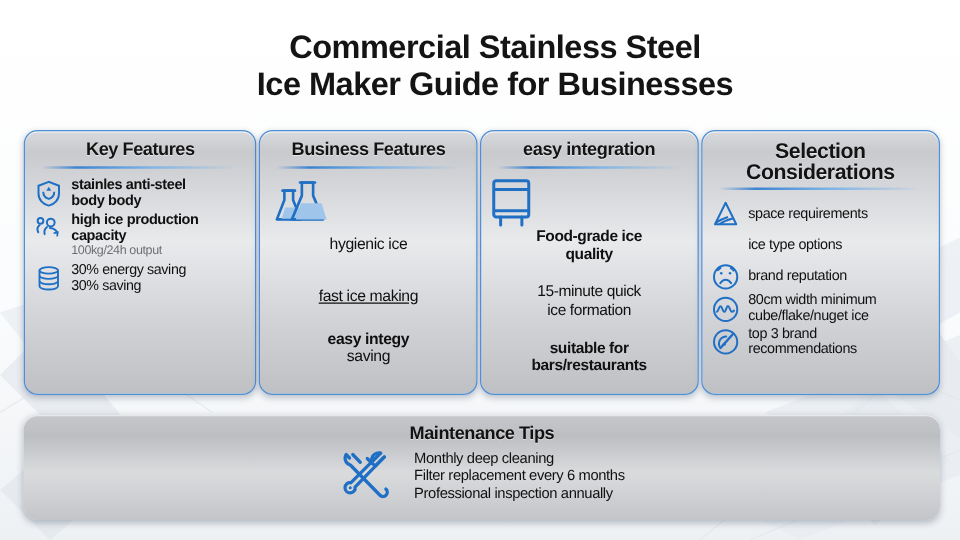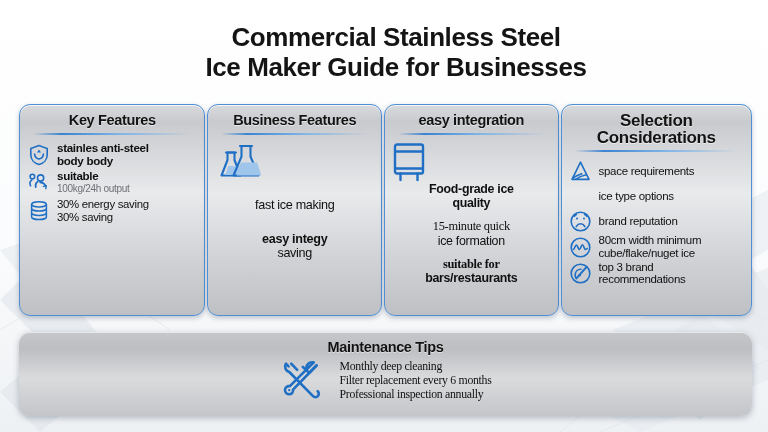--- a/index.html
+++ b/index.html
@@ -65,46 +65,46 @@
   }
   .t-plain {
     font-size:11.4px; line-height:12.8px; color:#101010;
     letter-spacing:-0.3px; font-weight:500;
   }
   
   .centerwrap { text-align:center; }
   .bigico { margin:4px auto 8px auto; width:48px; height:42px; }
   .c2line { font-size:12.6px; line-height:14px; color:#101010; letter-spacing:-0.3px; }
   .c2line.s1 { margin-top:4px; }
-  .c2line.s2 { margin-top:14px; }
+  .c2line.s2 { margin-top:28px;text-decoration:underline; }
   .c2line.s3 { margin-top:20px; font-weight:bold; }
   .c3 .bigico { margin:2px auto 7px auto; width:34px; height:40px; }
   .c3line { font-size:12.4px; line-height:14.2px; color:#101010; letter-spacing:-0.3px; }
   .c3line.b { font-weight:bold; }
-  .c3line.sp { margin-top:9px;font-family:Liberation Serif, serif; }
+  .c3line.sp { margin-top:16px; }
   
   .c4 .frow { gap:7px; margin-bottom:1px; align-items:center; }
   .c4 .fico { flex:0 0 23px; width:23px; height:23px; }
   .c4 .t-plain { font-size:11.5px; line-height:12.8px; }
   
   .maint {
     position:absolute; left:19px; top:332px; width:733px; height:84px;
     border-radius:11px;
     background:linear-gradient(180deg,#c6c7cb 0%,#bdbec2 20%,#dadbdd 55%,#c4c5c9 100%);
     box-shadow:0 2px 6px rgba(40,55,80,.30), inset 0 1px 0 rgba(255,255,255,.6);
     z-index:3;
   }
   .maint-title {
     text-align:center; font-weight:bold; font-size:14.5px;
     color:#121212; letter-spacing:-0.35px; padding-top:7px;
     text-shadow:0 1px 0 rgba(255,255,255,.5);
   }
   .maint-body {
     display:flex; align-items:center; justify-content:center;
-    gap:16px; margin-top:4px;font-family:Liberation Serif, serif;
+    gap:16px; margin-top:4px;
   }
   .maint-ico { width:44px; height:42px; flex:0 0 44px; }
   .maint-lines { }
   .maint-lines div {
     font-size:11.8px; line-height:14.2px; color:#111; letter-spacing:-0.3px;
   }
   svg { display:block; overflow:visible; }
 </style>
 </head>
 <body>
@@ -168,21 +168,22 @@
         <svg viewBox="0 0 24 24" width="24" height="24" fill="none" stroke="#1f6fc4" stroke-width="1.6" stroke-linecap="round">
           <circle cx="5.4" cy="5.6" r="2.3"></circle>
           <path d="M4.6 9.2c-1.6 1.3-2 3.7-1 5.6"></path>
           <circle cx="13.6" cy="7" r="3.1"></circle>
           <path d="M10.6 10.6c-1.7 1.3-2.4 3.6-1.9 5.7"></path>
           <path d="M13 11.4c2.6.2 4.6 1.4 5.6 3.3"></path>
           <path d="M16.4 15.4l2.8-.6-.4 2.8" stroke-width="1.4"></path>
         </svg>
       </span>
       <span class="ftxt">
-        <div class="t-main">suitable</div>
+        <div class="t-main">high ice production</div>
+        <div class="t-main">capacity</div>
         <div class="t-sub">100kg/24h output</div>
       </span>
     </div>
 
 
     <div class="frow">
       <span class="fico">
         <svg viewBox="0 0 24 24" width="24" height="24" fill="none" stroke="#1f6fc4" stroke-width="1.5">
           <ellipse cx="12" cy="5.3" rx="7.4" ry="2.6"></ellipse>
           <path d="M4.6 5.3v4.2c0 1.4 3.3 2.6 7.4 2.6s7.4-1.2 7.4-2.6V5.3"></path>
@@ -204,20 +205,21 @@
       <span class="bigico">
         <svg viewBox="0 0 48 42" width="48" height="42" fill="none" stroke="#1f6fc4" stroke-width="2.1" stroke-linejoin="round">
           <path d="M12.5 10.5h7v7.5l6 15.5h-19l6-15.5z"></path>
           <path d="M13.2 24h11.6l3.4 9h-18z" fill="#9fc6ea" stroke="none"></path>
           <path d="M11 10.5h10" stroke-linecap="round"></path>
           <path d="M26.5 4h9v10.5l8 19h-25l8-19z"></path>
           <path d="M26.8 20.5h16.4l4.1 13h-24.6z" fill="#9fc6ea" stroke="none" transform="translate(-1,0)"></path>
           <path d="M25 4h12" stroke-linecap="round"></path>
         </svg>
       </span>
+      <div class="c2line s1">hygienic ice</div>
       <div class="c2line s2">fast ice making</div>
       <div class="c2line s3">easy integy</div>
       <div class="c2line">saving</div>
     </div>
   </div>
 
   <div class="card c3">
     <div class="card-title">easy integration</div>
     <div class="rule"></div>
     <div class="centerwrap">

